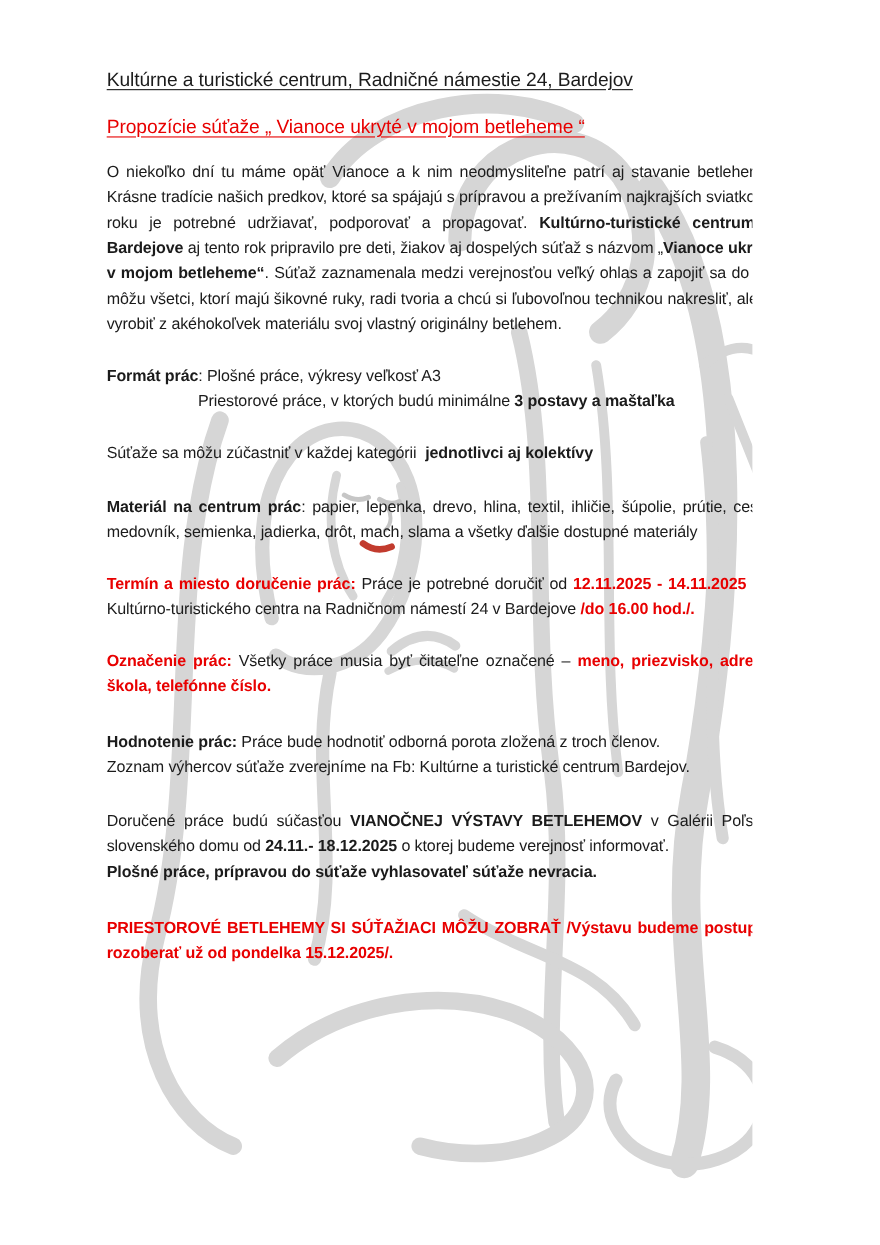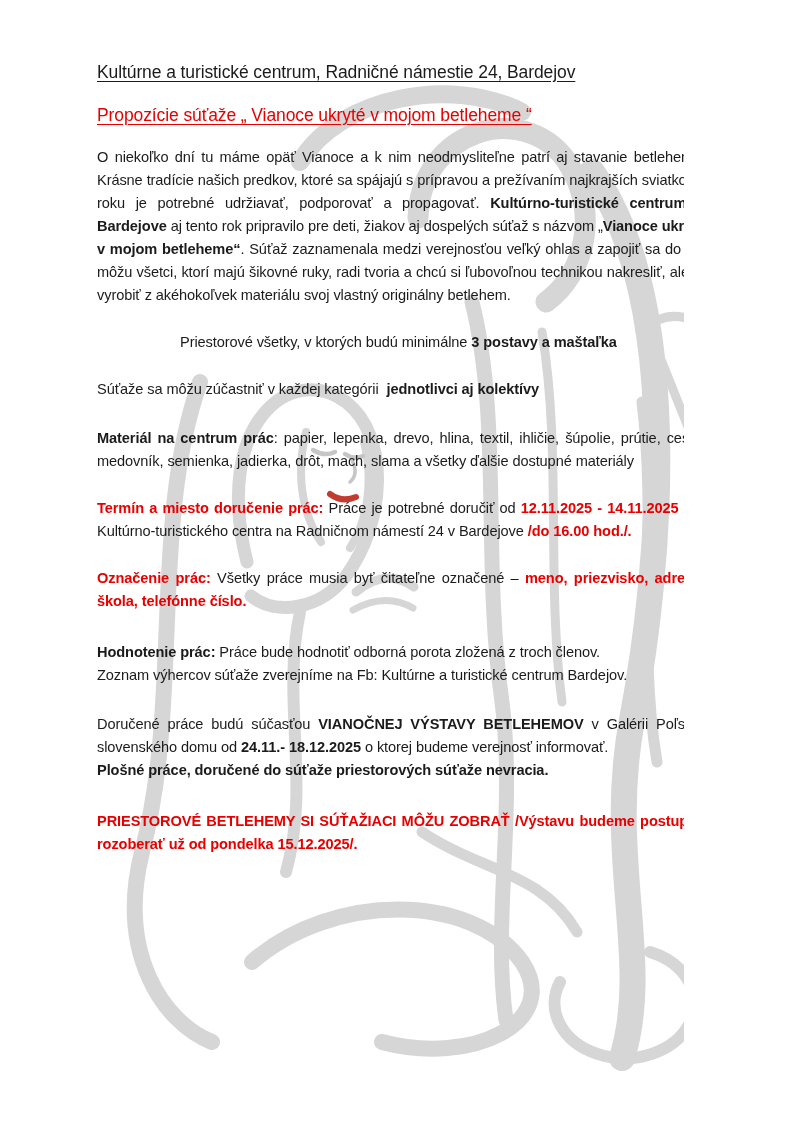--- a/index.html
+++ b/index.html
@@ -112,40 +112,41 @@
   </svg>
 
   <div class="content" data-name="document-content">
     <h1 class="doc-title" data-name="page-title">Kultúrne a turistické centrum, Radničné námestie 24, Bardejov</h1>
     <h2 class="doc-heading" data-name="competition-heading">Propozície súťaže „ Vianoce ukryté v mojom betleheme “</h2>
     <div id="blocks" data-name="document-body">
         <div class="block justify" data-name="paragraph-intro">
           <div class="line" data-name="intro-line"><span data-name="intro-text">O niekoľko dní tu máme opäť Vianoce a k nim neodmysliteľne patrí aj stavanie betlehemu. Krásne tradície našich predkov, ktoré sa spájajú s prípravou a prežívaním najkrajších sviatkov v roku je potrebné udržiavať, podporovať a propagovať. </span><span class="b" data-name="intro-text">Kultúrno-turistické centrum v Bardejove</span><span data-name="intro-text"> aj tento rok pripravilo pre deti, žiakov aj dospelých súťaž s názvom „</span><span class="b" data-name="intro-text">Vianoce ukryté v mojom betleheme“</span><span data-name="intro-text">. Súťaž zaznamenala medzi verejnosťou veľký ohlas a zapojiť sa do nej môžu všetci, ktorí majú šikovné ruky, radi tvoria a chcú si ľubovoľnou technikou nakresliť, alebo vyrobiť z akéhokoľvek materiálu svoj vlastný originálny betlehem.</span></div>
         </div>
         <div class="block" data-name="paragraph-format">
-          <div class="line" data-name="format-line" style="padding-left: 83px;"><span data-name="format-text">Priestorové všetky, v ktorých budú minimálne </span><span class="b" data-name="format-text">3 postavy a maštaľka</span></div>
+          <div class="line" data-name="format-line"><span class="b" data-name="format-text">Formát prác</span><span data-name="format-text">: Plošné práce, výkresy veľkosť A3</span></div>
+          <div class="line" data-name="format-line" style="padding-left: 83px;"><span data-name="format-text">Priestorové práce, v ktorých budú minimálne </span><span class="b" data-name="format-text">3 postavy a maštaľka</span></div>
         </div>
         <div class="block" data-name="paragraph-participate">
           <div class="line" data-name="participate-line"><span data-name="participate-text">Súťaže sa môžu zúčastniť v každej kategórii&nbsp; </span><span class="b" data-name="participate-text">jednotlivci aj kolektívy</span></div>
         </div>
         <div class="block justify" data-name="paragraph-material">
           <div class="line" data-name="material-line"><span class="b" data-name="material-text">Materiál na centrum prác</span><span data-name="material-text">: papier, lepenka, drevo, hlina, textil, ihličie, šúpolie, prútie, cesto, medovník, semienka, jadierka, drôt, mach, slama a všetky ďalšie dostupné materiály</span></div>
         </div>
         <div class="block justify" data-name="paragraph-deadline">
           <div class="line" data-name="deadline-line"><span class="b red" data-name="deadline-text">Termín a miesto doručenie prác:</span><span data-name="deadline-text"> Práce je potrebné doručiť od </span><span class="b red" data-name="deadline-text">12.11.2025 - 14.11.2025</span><span data-name="deadline-text">&nbsp; do Kultúrno-turistického centra na Radničnom námestí 24 v Bardejove </span><span class="b red" data-name="deadline-text">/do 16.00 hod./.</span></div>
         </div>
         <div class="block justify" data-name="paragraph-marking">
           <div class="line" data-name="marking-line"><span class="b red" data-name="marking-text">Označenie prác:</span><span data-name="marking-text"> Všetky práce musia byť čitateľne označené – </span><span class="b red" data-name="marking-text">meno, priezvisko, adresa, škola, telefónne číslo.</span></div>
         </div>
         <div class="block" data-name="paragraph-evaluation">
           <div class="line" data-name="evaluation-line"><span class="b" data-name="evaluation-text">Hodnotenie prác:</span><span data-name="evaluation-text"> Práce bude hodnotiť odborná porota zložená z troch členov.</span></div>
           <div class="line" data-name="evaluation-line"><span data-name="evaluation-text">Zoznam výhercov súťaže zverejníme na Fb: Kultúrne a turistické centrum Bardejov.</span></div>
         </div>
         <div class="block justify" data-name="paragraph-exhibition">
           <div class="line" data-name="exhibition-line"><span data-name="exhibition-text">Doručené práce budú súčasťou </span><span class="b" data-name="exhibition-text">VIANOČNEJ VÝSTAVY BETLEHEMOV</span><span data-name="exhibition-text"> v Galérii Poľsko-slovenského domu od </span><span class="b" data-name="exhibition-text">24.11.- 18.12.2025</span><span data-name="exhibition-text"> o ktorej budeme verejnosť informovať.</span></div>
-          <div class="line" data-name="exhibition-line"><span class="b" data-name="exhibition-text">Plošné práce, doručené do súťaže priestorových súťaže nevracia.</span></div>
+          <div class="line" data-name="exhibition-line"><span class="b" data-name="exhibition-text">Plošné práce, prípravou do súťaže vyhlasovateľ súťaže nevracia.</span></div>
         </div>
         <div class="block justify" data-name="paragraph-takeaway">
           <div class="line" data-name="takeaway-line"><span class="b red" data-name="takeaway-text">PRIESTOROVÉ BETLEHEMY SI SÚŤAŽIACI MÔŽU ZOBRAŤ /Výstavu budeme postupne rozoberať už od pondelka 15.12.2025/.</span></div>
         </div>
       </div>
   </div>
 </div>
 
 </body></html>

